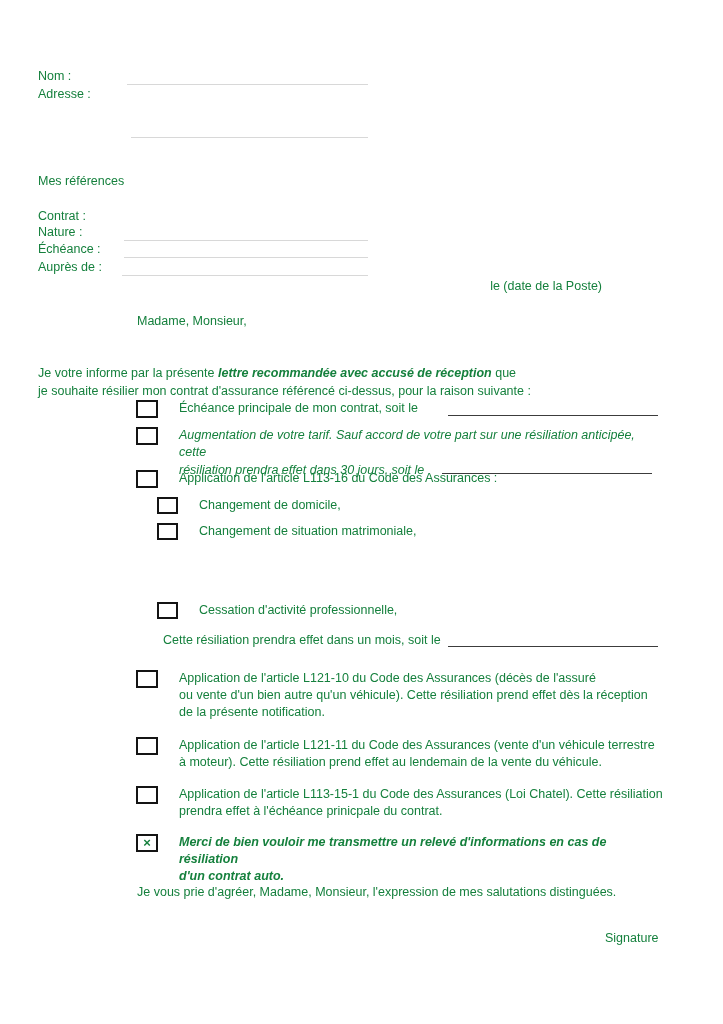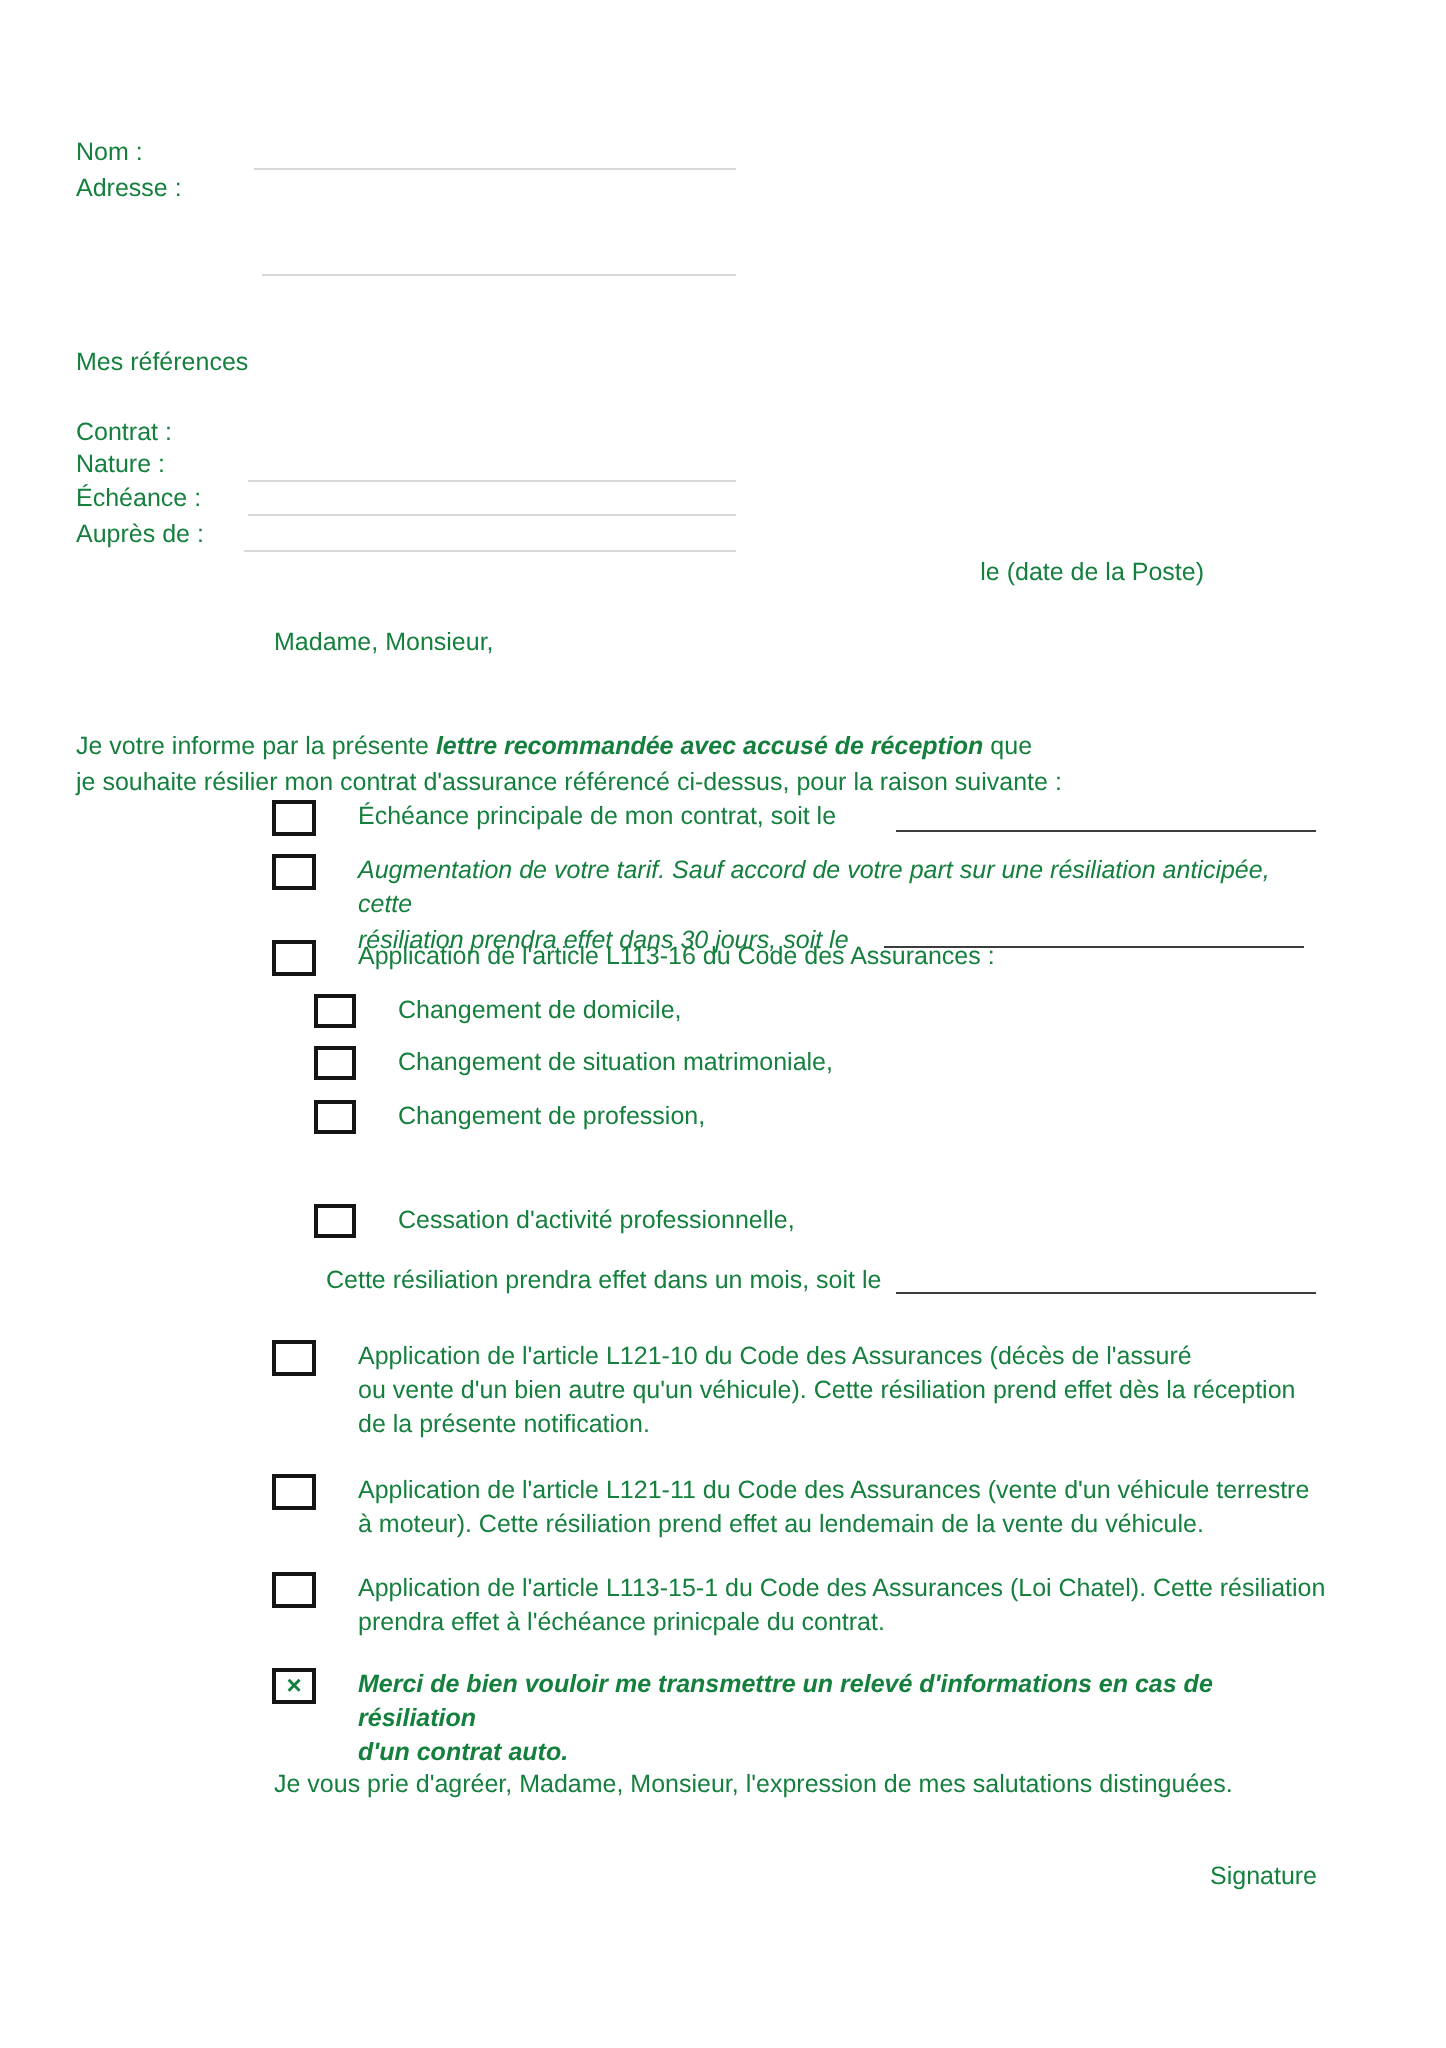--- a/index.html
+++ b/index.html
@@ -123,24 +123,20 @@
     <span class="rtext-nowrap">Application de l'article L113-16 du Code des Assurances :</span>
   </div>
   <div class="abs reason" style="left:157px; top:523px;">
     <span class="cbx cbx-sub"></span>
     <span class="rtext-nowrap">Changement de situation matrimoniale,</span>
   </div>
   <div class="abs reason" style="left:157px; top:497px;">
     <span class="cbx cbx-sub"></span>
     <span class="rtext-nowrap">Changement de domicile,</span>
   </div>
-  <div class="abs reason" style="left:157px; top:550px;">
-    <span class="cbx cbx-sub"></span>
-    <span class="rtext-nowrap">Changement de profession,</span>
-  </div>
   <div class="abs reason" style="left:157px; top:602px;">
     <span class="cbx cbx-sub"></span>
     <span class="rtext-nowrap">Cessation d'activité professionnelle,</span>
   </div>
   <div class="abs labrow" style="left:163px; top:632px; width:495px;">
     <span class="lab">Cette résiliation prendra effet dans un mois, soit le</span>
     <span class="blank-dark" style="margin-left:auto; margin-bottom:2px;"></span>
   </div>
 
   <div class="abs reason" style="left:136px; top:670px;">

